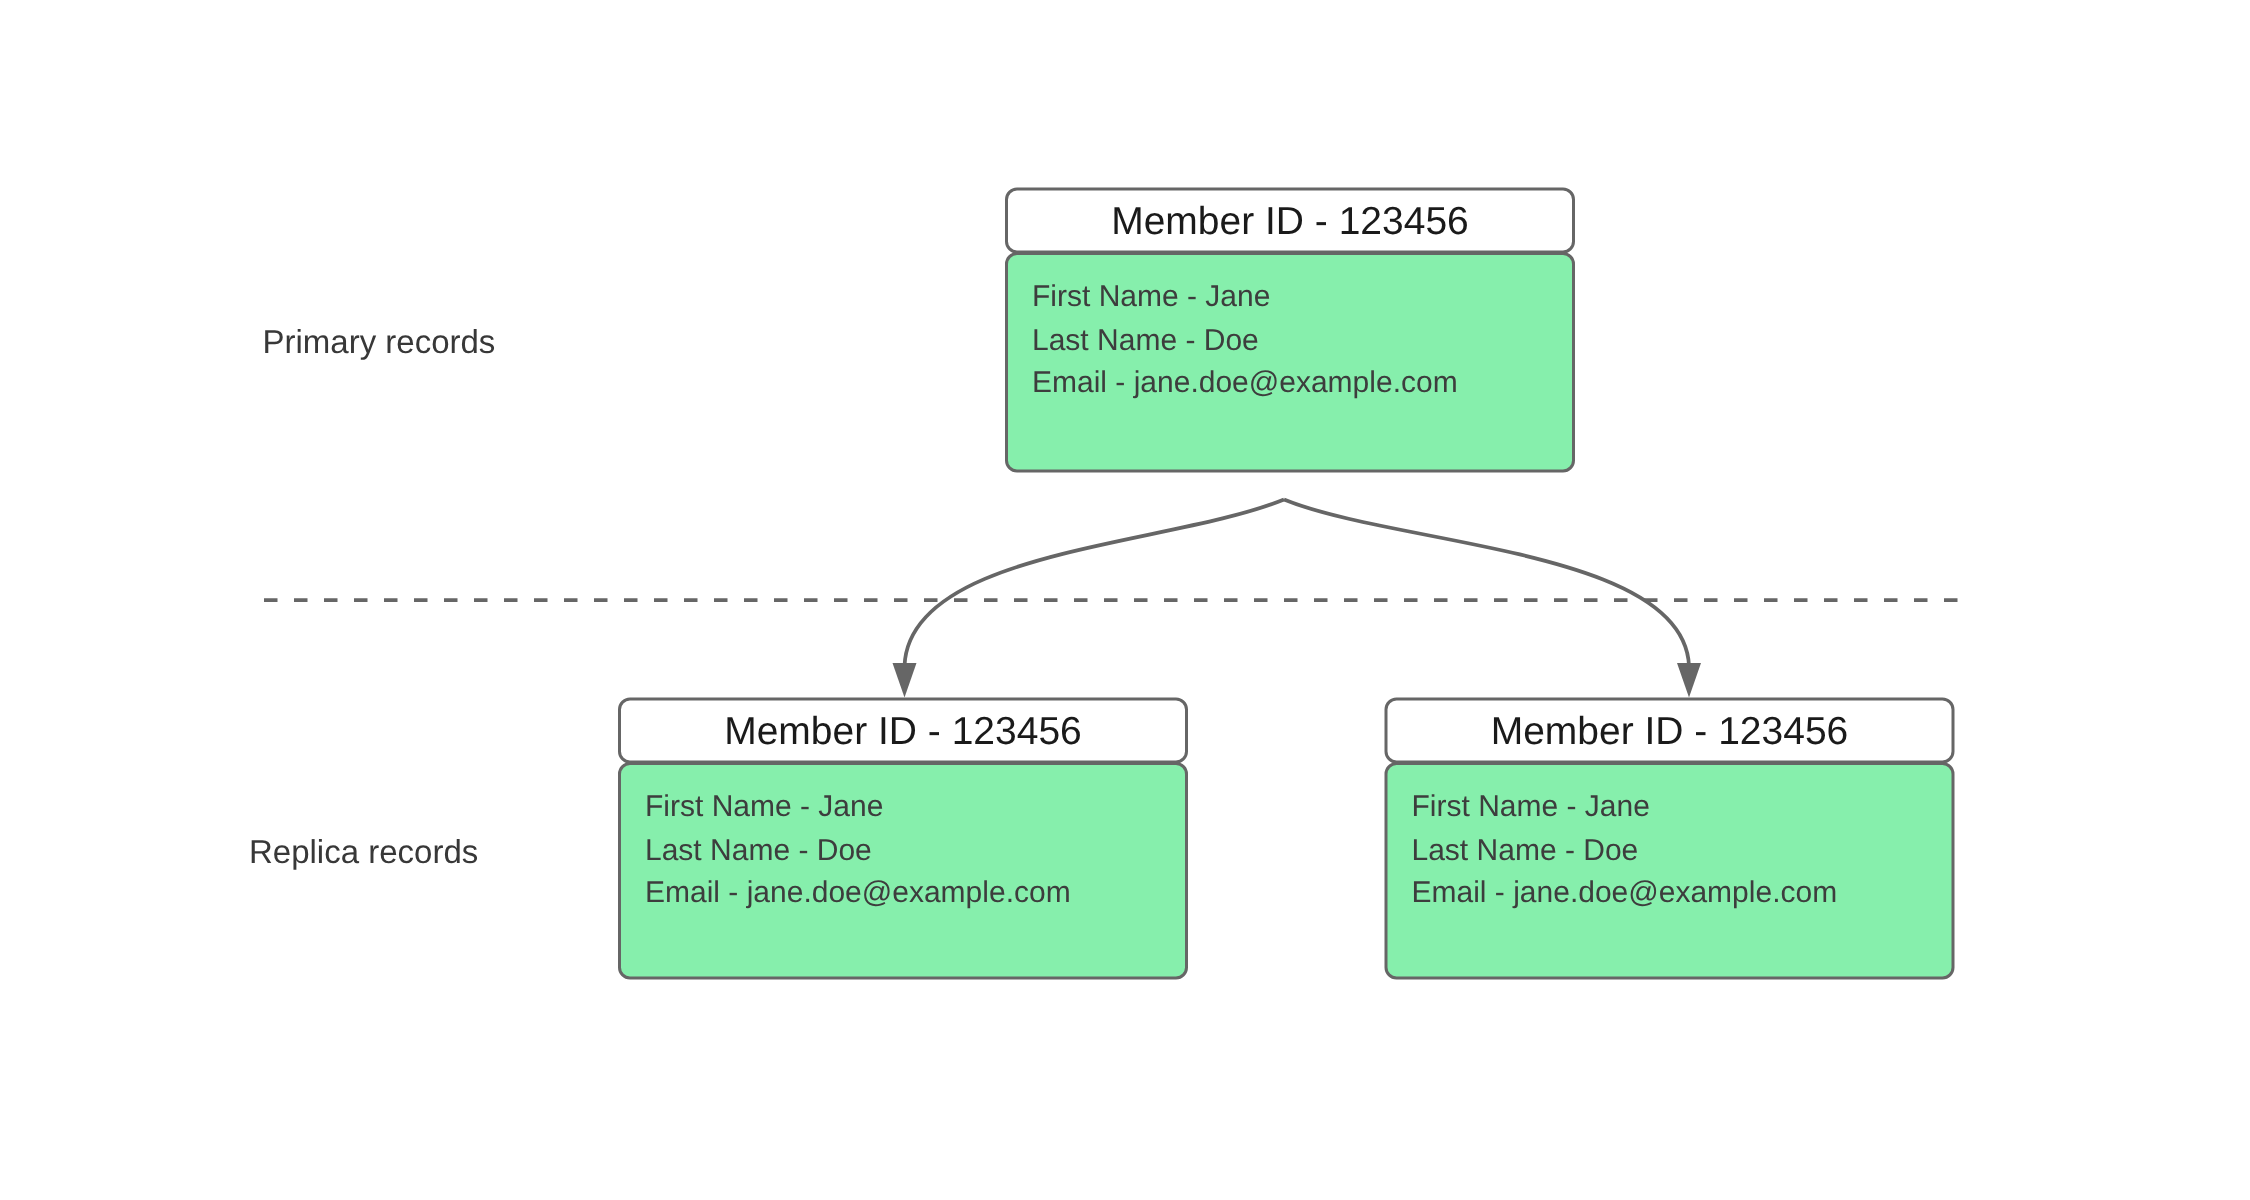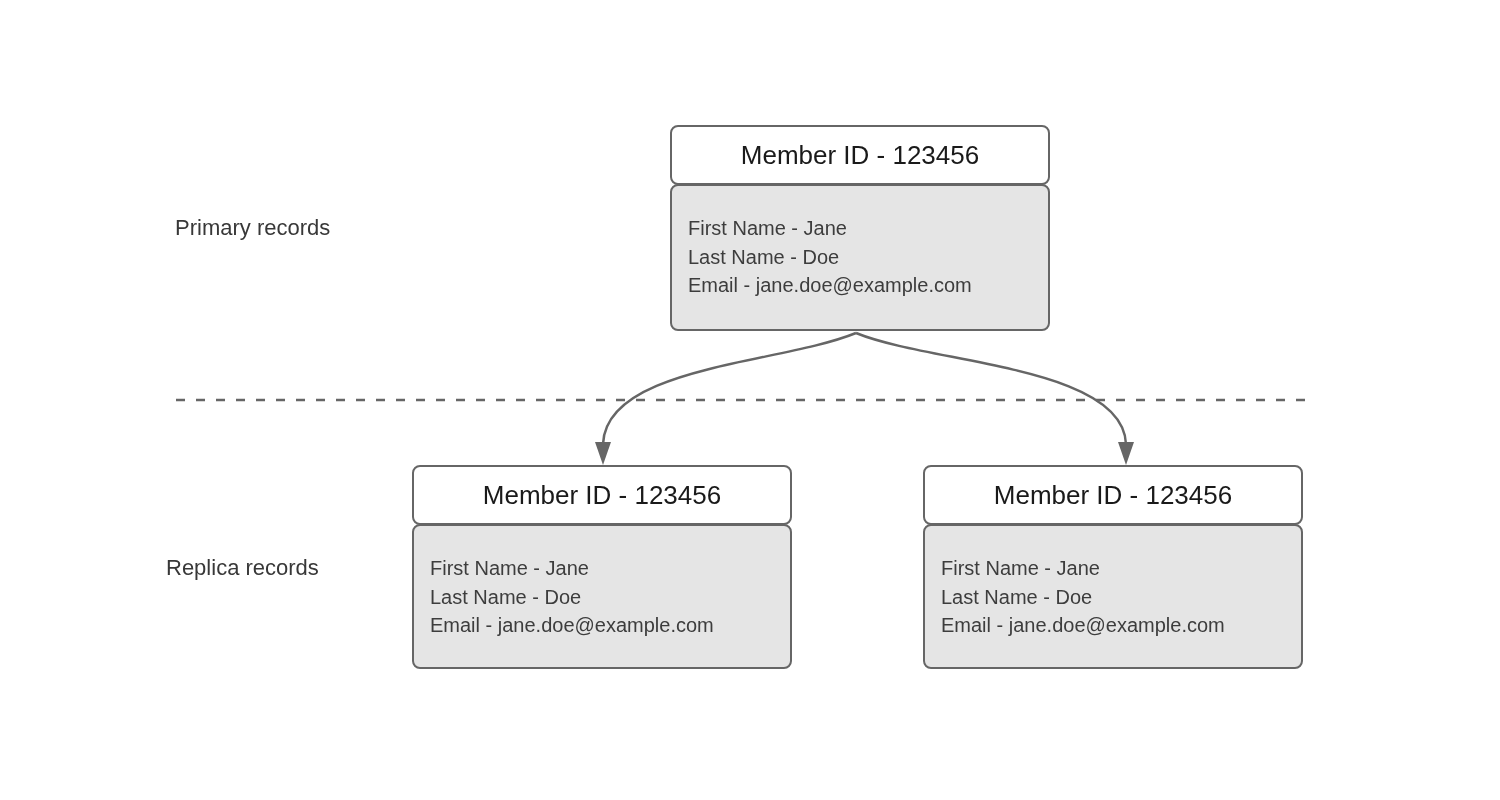--- a/index.html
+++ b/index.html
@@ -42,38 +42,38 @@
     font-size: 22px;
     white-space: nowrap;
   }
   .label-primary { left: 175px; top: 215px; }
   .label-replica { left: 166px; top: 555px; }
   .card {
     position: absolute;
     width: 380px;
   }
   .card-header {
-    height: 60px;
+    height: 44px;
     border: 2px solid var(--border);
     border-radius: 8px;
     background: #ffffff;
     display: flex;
     align-items: center;
     justify-content: center;
     font-size: 26px;
     color: var(--title-text);
     position: relative;
     z-index: 2;
   }
   .card-body {
     border: 2px solid var(--border);
     border-radius: 8px;
-    background: #e5e5e5;
+    background: #86efac;
     margin-top: -1px;
-    padding: 28px 16px;
+    padding: 14px 16px;
     position: relative;
     z-index: 1;
   }
   .card-body .field {
     font-size: 20px;
     line-height: 28.5px;
     color: var(--body-text);
     white-space: nowrap;
   }
   .card-primary       { left: 670px; top: 125px; }

